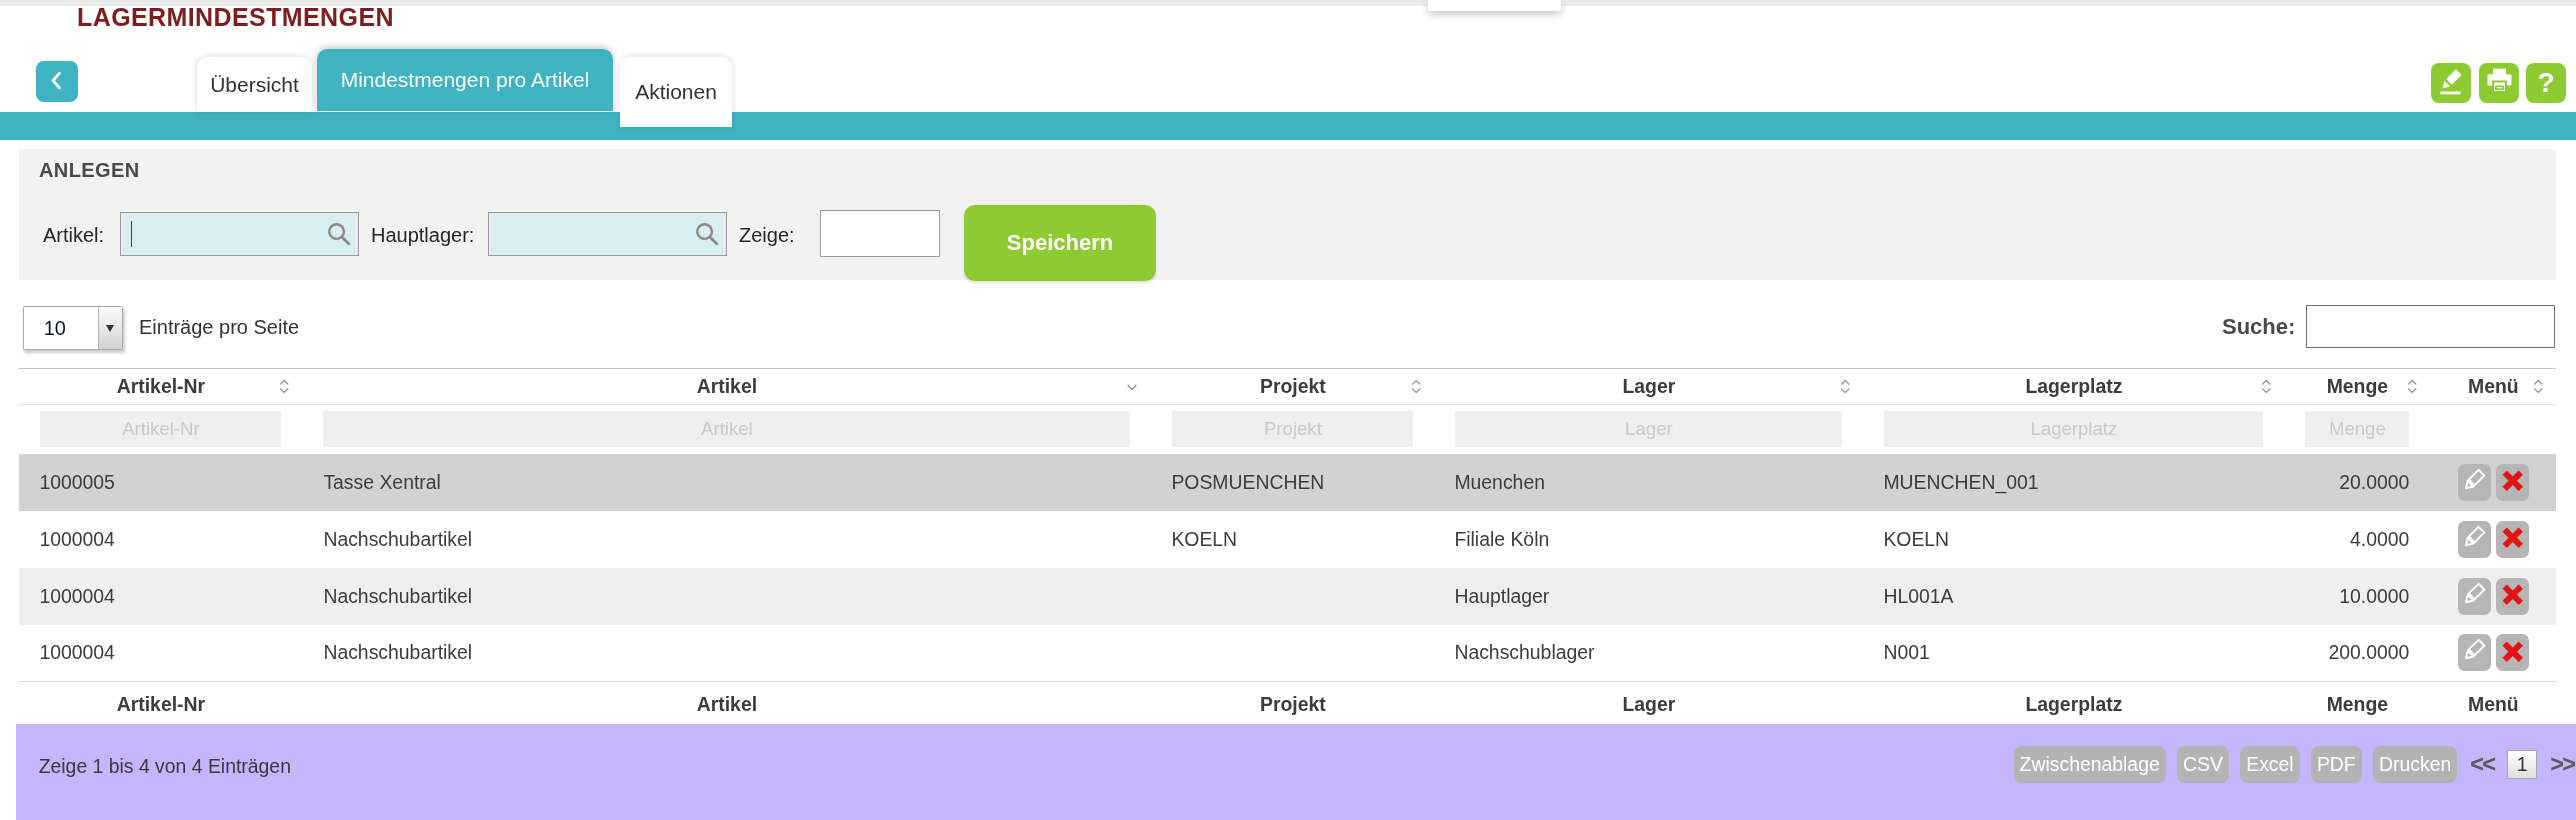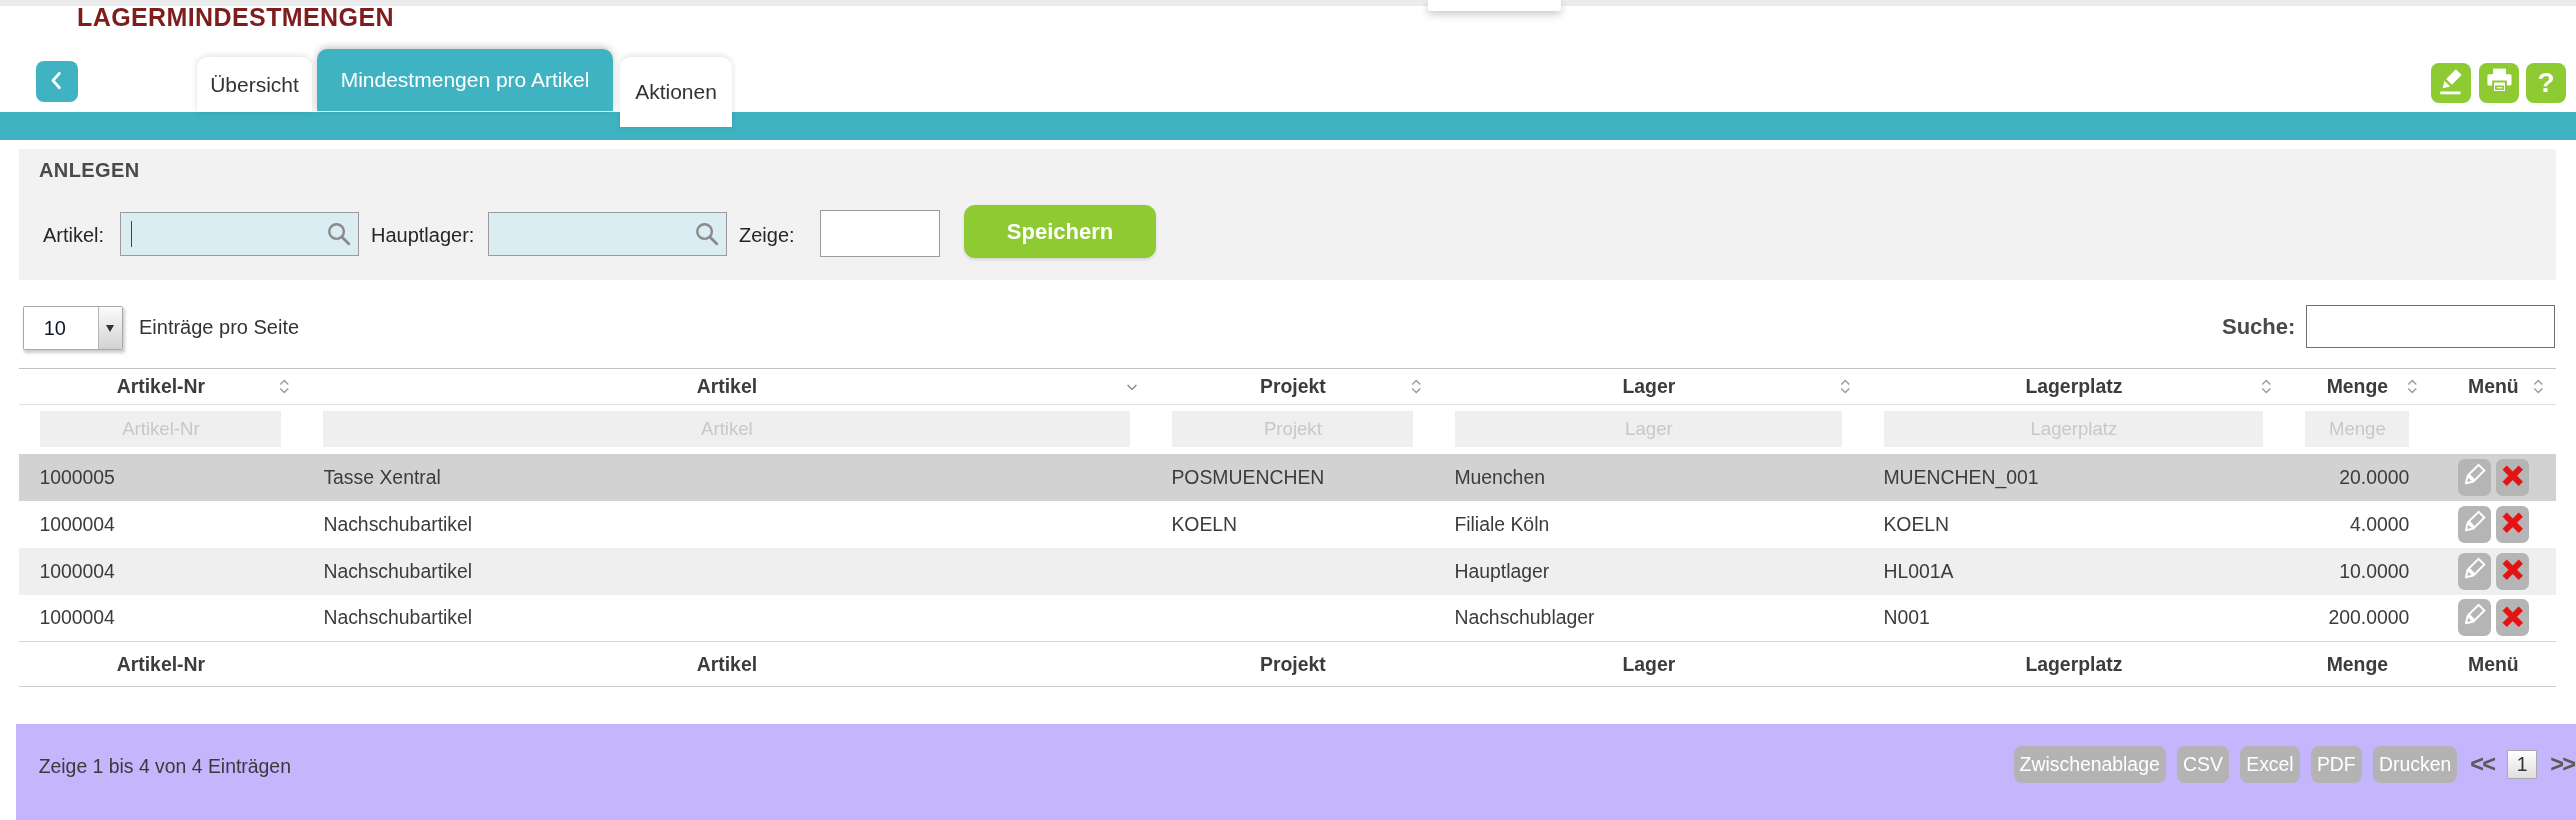--- a/index.html
+++ b/index.html
@@ -40,21 +40,21 @@
   .lookup-input { position:absolute; width:239px; height:44px; background:#d9edf3;
                   border:1.6px solid #9b9b9b; }
   .inp-artikel { left:120px; top:212px; }
   .inp-lagerplatz { left:488px; top:212px; }
   .text-caret { position:absolute; left:9.7px; top:8px; width:1.6px; height:26px; background:#444; }
   .lookup-mag { position:absolute; right:5.7px; top:8px; }
   .inp-menge { position:absolute; left:820px; top:210px; width:120px; height:47px;
                background:#fff; border:1.6px solid #9b9b9b; }
   .inp-menge input, .lookup-input input { position:absolute; left:8px; top:0; width:70%; height:100%;
                border:none; background:transparent; outline:none; font-size:20px; font-family:inherit; }
-  .btn-speichern { position:absolute; left:964px; top:205px; width:192px; height:53px;
+  .btn-speichern { position:absolute; left:964px; top:205px; width:192px; height:76px;
                    background:#8eca32; border-radius:11.3px; border:none; color:#fff; font-size:22px;
                    font-weight:600; display:flex; align-items:center; justify-content:center;
                    cursor:pointer; box-shadow:0 1.6px 3.2px rgba(0,0,0,.12); font-family:inherit; }
   
   .page-select { position:absolute; left:22.7px; top:306px; width:100px; height:44px; background:#fff;
                  border:1.6px solid #a8a8a8; border-radius:1.6px; box-shadow:1.6px 2.4px 3.2px rgba(0,0,0,.2); cursor:pointer; }
   .page-select-value { position:absolute; left:20px; top:50%; transform:translateY(-50%);
                        font-size:20px; color:#0f172a; }
   .page-select-btn { position:absolute; right:0; top:0; width:24px; height:100%;
                      background:linear-gradient(#fbfbfb,#d2d2d2); border-left:0.8px solid #b5b5b5;
@@ -71,21 +71,21 @@
                 table-layout:fixed; }
   .data-table thead th { height:36px; border-top:1.6px solid #c2c2c2; border-bottom:1.6px solid #dedede;
                 font-size:19.4px; font-weight:600; color:#3c3c3c; text-align:center; position:relative;
                 background:#fff; cursor:pointer; }
   .sort { position:absolute; right:13px; top:50%; transform:translateY(-50%); display:flex;
           flex-direction:column; align-items:center; gap:2.4px; line-height:0; }
   .filter-row td { height:49px; text-align:center; background:#fff; }
   .filter-input { width:calc(100% - 40px); height:36px; background:#efefef; border:none;
                   text-align:center; font-size:18.6px; color:#666; font-family:inherit; outline:none; }
   .filter-input::placeholder { color:#c8c8c8; opacity:1; }
-  .data-table tbody td { height:47px; font-size:19.4px; color:#3c3c3c; overflow:hidden;
+  .data-table tbody td { height:57px; font-size:19.4px; color:#3c3c3c; overflow:hidden;
                          white-space:nowrap; }
   td.c1 { padding-left:20px; } td.c2 { padding-left:21px; } td.c3 { padding-left:20px; }
   td.c4 { padding-left:20px; } td.c5 { padding-left:20px; }
   td.c6 { text-align:right; padding-right:21px; }
   td.c7 { text-align:center; }
   tr.r-sel td { background:#d2d2d2; }
   tr.r-alt td { background:#efefef; }
   tr.r-white td { background:#ffffff; }
   .mini-btn { display:inline-flex; align-items:center; justify-content:center; width:33px; height:37px;
               border-radius:6.5px; background:#b5b5b5; border:none; vertical-align:middle; cursor:pointer; padding:0; }

